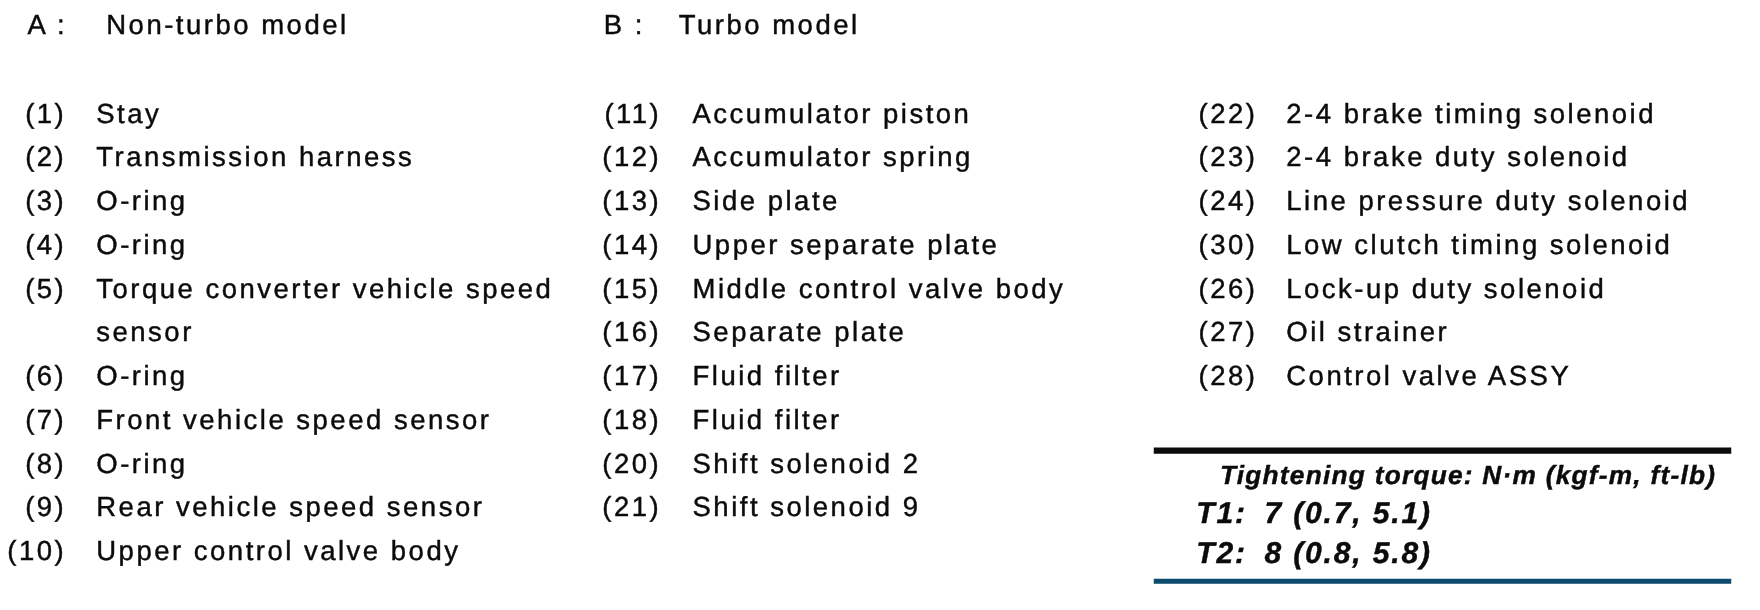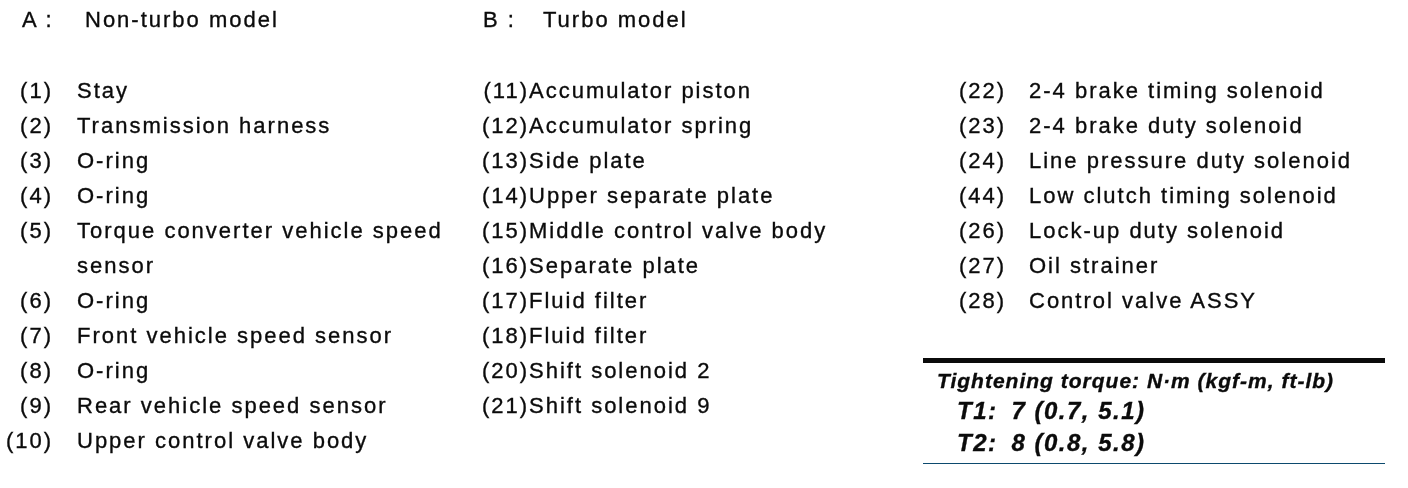--- a/index.html
+++ b/index.html
@@ -45,35 +45,36 @@
     letter-spacing: 2px;
     line-height: 35px;
   }
   .part-row .num {
     flex: 0 0 53px;
     text-align: right;
     white-space: nowrap;
   }
   .part-row .lbl { flex: 0 0 auto; }
   #col-0 .lbl { margin-left: 24px; width: 390px; }
-  #col-1 .lbl { width: 400px; white-space: nowrap; }
+  #col-1 .lbl { margin-left: 25px; width: 400px; white-space: nowrap; }
   #col-2 .lbl { margin-left: 23px; width: 400px; white-space: nowrap; }
 
   
   .torque-box {
     position: absolute;
     left: 923px;
     top: 358px;
     width: 462px;
     box-sizing: border-box;
     border-top: 5px solid #0b0b0b;
-    border-bottom: 1px solid #0c4a6e;
+    border-bottom: 4px solid #0c4a6e;
     padding: 4px 12px 4px 14px;
     font-style: italic;
     font-weight: bold;
+    text-align: right;
   }
   .torque-title {
     font-size: 21px;
     letter-spacing: 1px;
     line-height: 28px;
     white-space: nowrap;
   }
   .torque-row {
     display: flex;
     margin-left: 20px;
@@ -190,21 +191,21 @@
       </div>
       <div class="part-row">
         <span class="num">(23)</span>
         <span class="lbl">2-4 brake duty solenoid</span>
       </div>
       <div class="part-row">
         <span class="num">(24)</span>
         <span class="lbl">Line pressure duty solenoid</span>
       </div>
       <div class="part-row">
-        <span class="num">(44)</span>
+        <span class="num">(30)</span>
         <span class="lbl">Low clutch timing solenoid</span>
       </div>
       <div class="part-row">
         <span class="num">(26)</span>
         <span class="lbl">Lock-up duty solenoid</span>
       </div>
       <div class="part-row">
         <span class="num">(27)</span>
         <span class="lbl">Oil strainer</span>
       </div>

